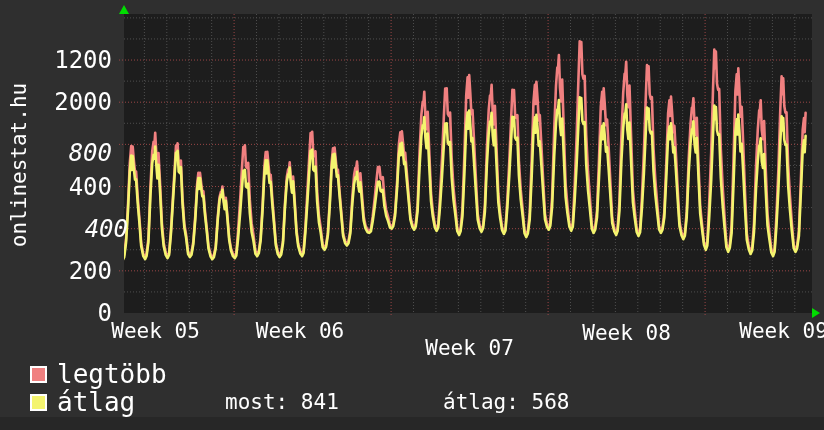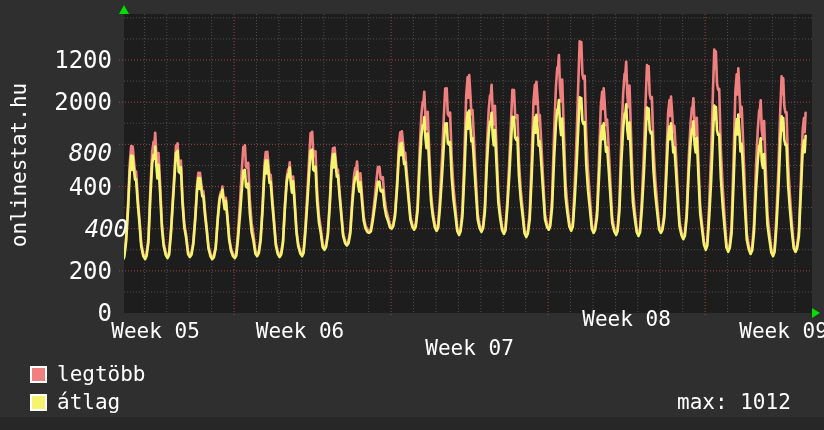--- a/index.html
+++ b/index.html
@@ -6,21 +6,21 @@
   .stage{position:relative;width:824px;height:430px;background:#2f2f2f;overflow:hidden;
          font-family:"DejaVu Sans Mono","Liberation Mono",monospace;color:#ffffff;}
   .stage svg{position:absolute;left:0;top:0;}
   .txt{position:absolute;font-size:21px;line-height:21px;white-space:pre;}
   .vlabel{position:absolute;top:165px;left:19px;transform:translate(-50%,-50%) rotate(-90deg);
           font-size:21px;white-space:nowrap;}
   .ylabel{position:absolute;width:80px;text-align:right;font-size:24px;line-height:21px;}
   .xlabel{position:absolute;transform:translateX(-50%);font-size:21px;line-height:21px;white-space:pre;}
   .legend-row{position:absolute;left:30px;height:18px;}
   .swatch{position:absolute;left:0;top:1px;width:13px;height:13px;border:2px solid #ffffff;}
-  .legend-label{position:absolute;left:27px;top:-1px;font-size:21px;line-height:21px;}
+  .legend-label{position:absolute;left:27px;top:-1px;font-size:26px;line-height:21px;}
   .bottom-strip{position:absolute;left:0;top:417px;width:824px;height:13px;background:#272727;}
 </style>
 </head>
 <body>
 
 <div class="stage">
 
   <svg id="chart-svg" width="824" height="430">
       <defs>
         <clipPath id="plotclip">
@@ -92,29 +92,30 @@
       <div class="ylabel" style="left: 48px; top: 218.68px; font-style: italic;">400</div>
       <div class="ylabel" style="left: 32px; top: 176.52px;">400</div>
       <div class="ylabel" style="left: 32px; top: 143px; font-style: italic;">800</div>
       <div class="ylabel" style="left: 32px; top: 92.2px;">2000</div>
       <div class="ylabel" style="left: 32px; top: 50.04px;">1200</div>
     </div>
   <div id="xlabels">
       <div class="xlabel" style="left: 155.6px; top: 321px;">Week 05</div>
       <div class="xlabel" style="left: 300px; top: 321px;">Week 06</div>
       <div class="xlabel" style="left: 469.6px; top: 338px;">Week 07</div>
-      <div class="xlabel" style="left: 626.6px; top: 309px; text-align: center;">Week 08</div>
+      <div class="xlabel" style="left: 626.6px; top: 323px; text-align: center;">Week 08</div>
       <div class="xlabel" style="left: 783.6px; top: 321px;">Week 09</div>
     </div>
 
   <div class="legend-row" style="top:365px;">
     <span class="swatch" id="sw0" style="background: rgb(240, 128, 128);"></span>
     <span class="legend-label">legtöbb</span>
   </div>
   <div class="legend-row" style="top:393px;">
     <span class="swatch" id="sw1" style="background: rgb(244, 244, 110);"></span>
     <span class="legend-label">átlag</span>
   </div>
 
-  <div class="txt" style="left:677px;top:392px;">max: 1012</div>
+  <div class="txt" style="left:225px;top:392px;">most: 841</div>
+  <div class="txt" style="left:443px;top:392px;">átlag: 568</div>
 
   <div class="bottom-strip"></div>
 </div>
 
 </body></html>

